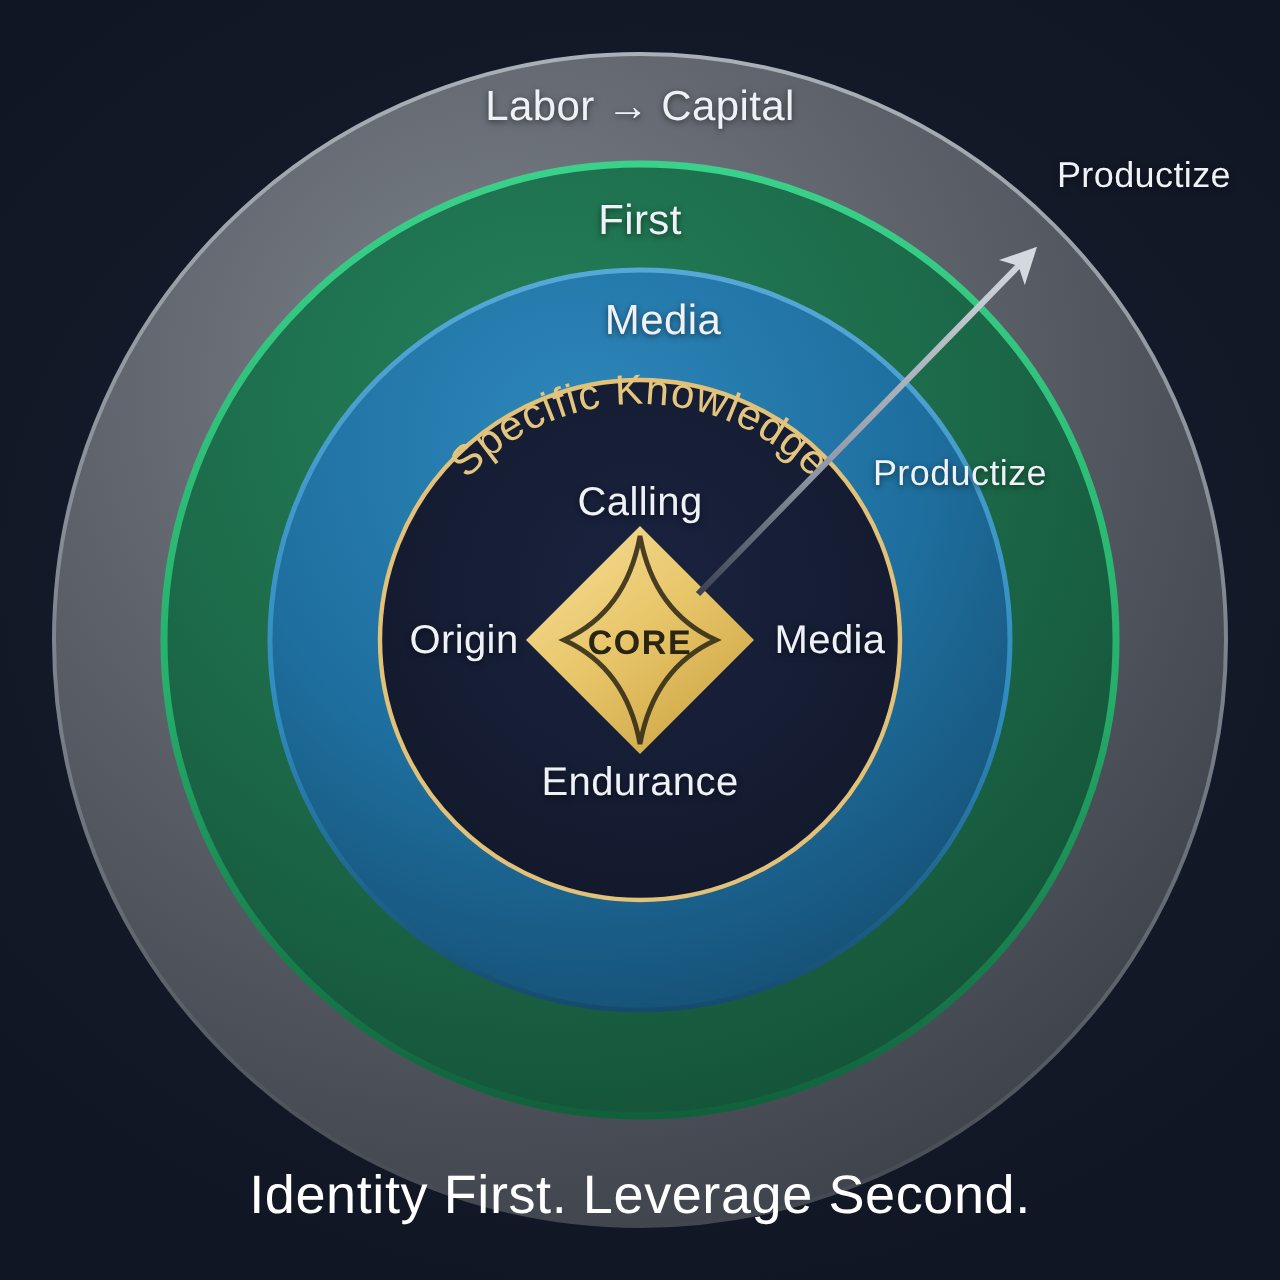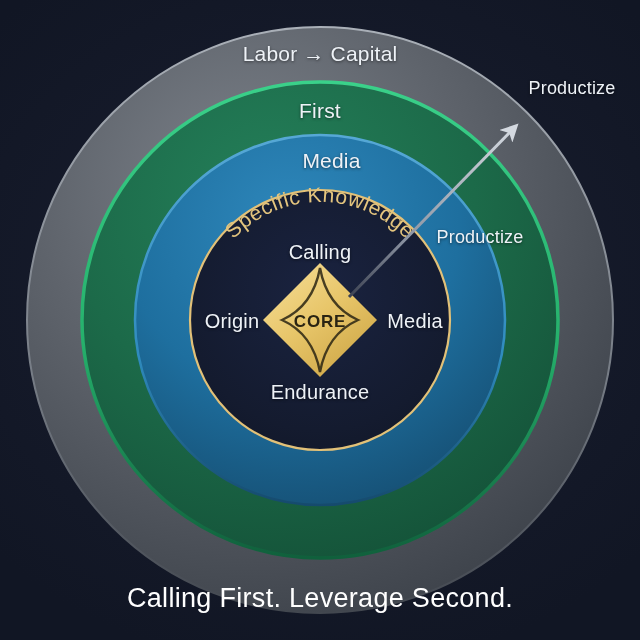--- a/index.html
+++ b/index.html
@@ -145,15 +145,15 @@
   <div class="lbl" id="lbl-media" style="left:320px; top:161px;">Media</div>
 
   <div class="lbl" id="lbl-calling" style="left:320px; top:252px;">Calling</div>
   <div class="lbl" id="lbl-origin" style="left:232px; top:321px;">Origin</div>
   <div class="lbl" id="lbl-reason" style="left:415px; top:321px;">Media</div>
   <div class="lbl" id="lbl-endurance" style="left:320px; top:392px;">Endurance</div>
 
   <div class="lbl" id="lbl-productize-outer" style="left:572px; top:88px;">Productize</div>
   <div class="lbl" id="lbl-productize-ring" style="left:480px; top:237px;">Productize</div>
 
-  <div id="caption">Calling First. Leverage Second.</div>
+  <div id="caption">Identity First. Leverage Second.</div>
 
 </div>
 
 </body></html>

